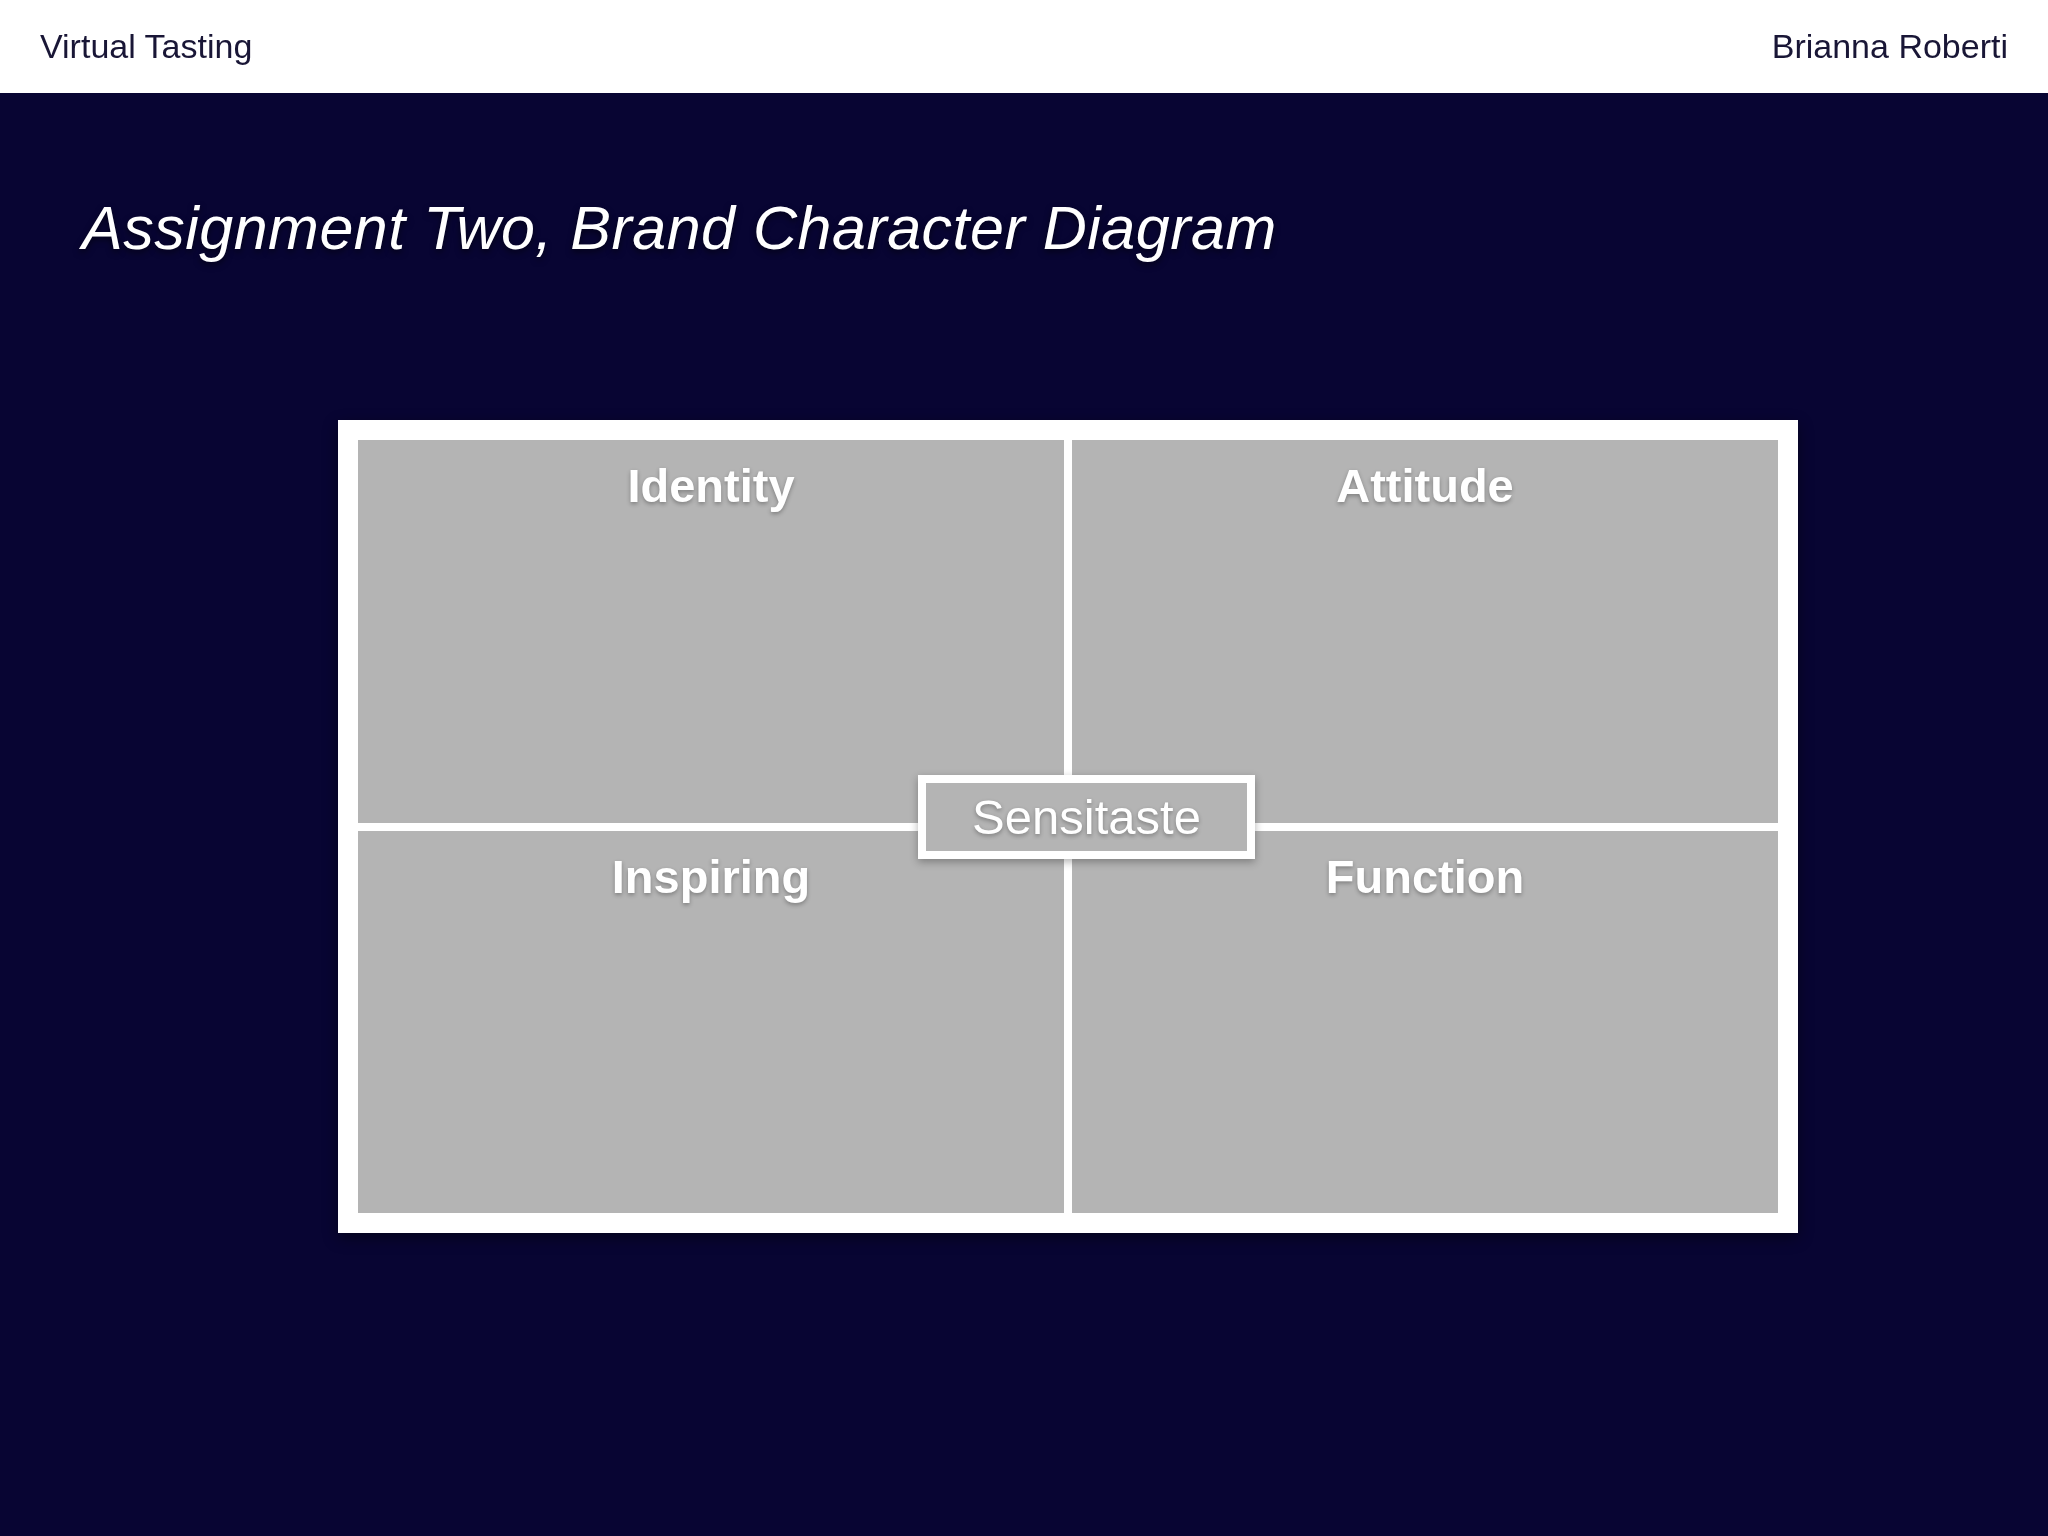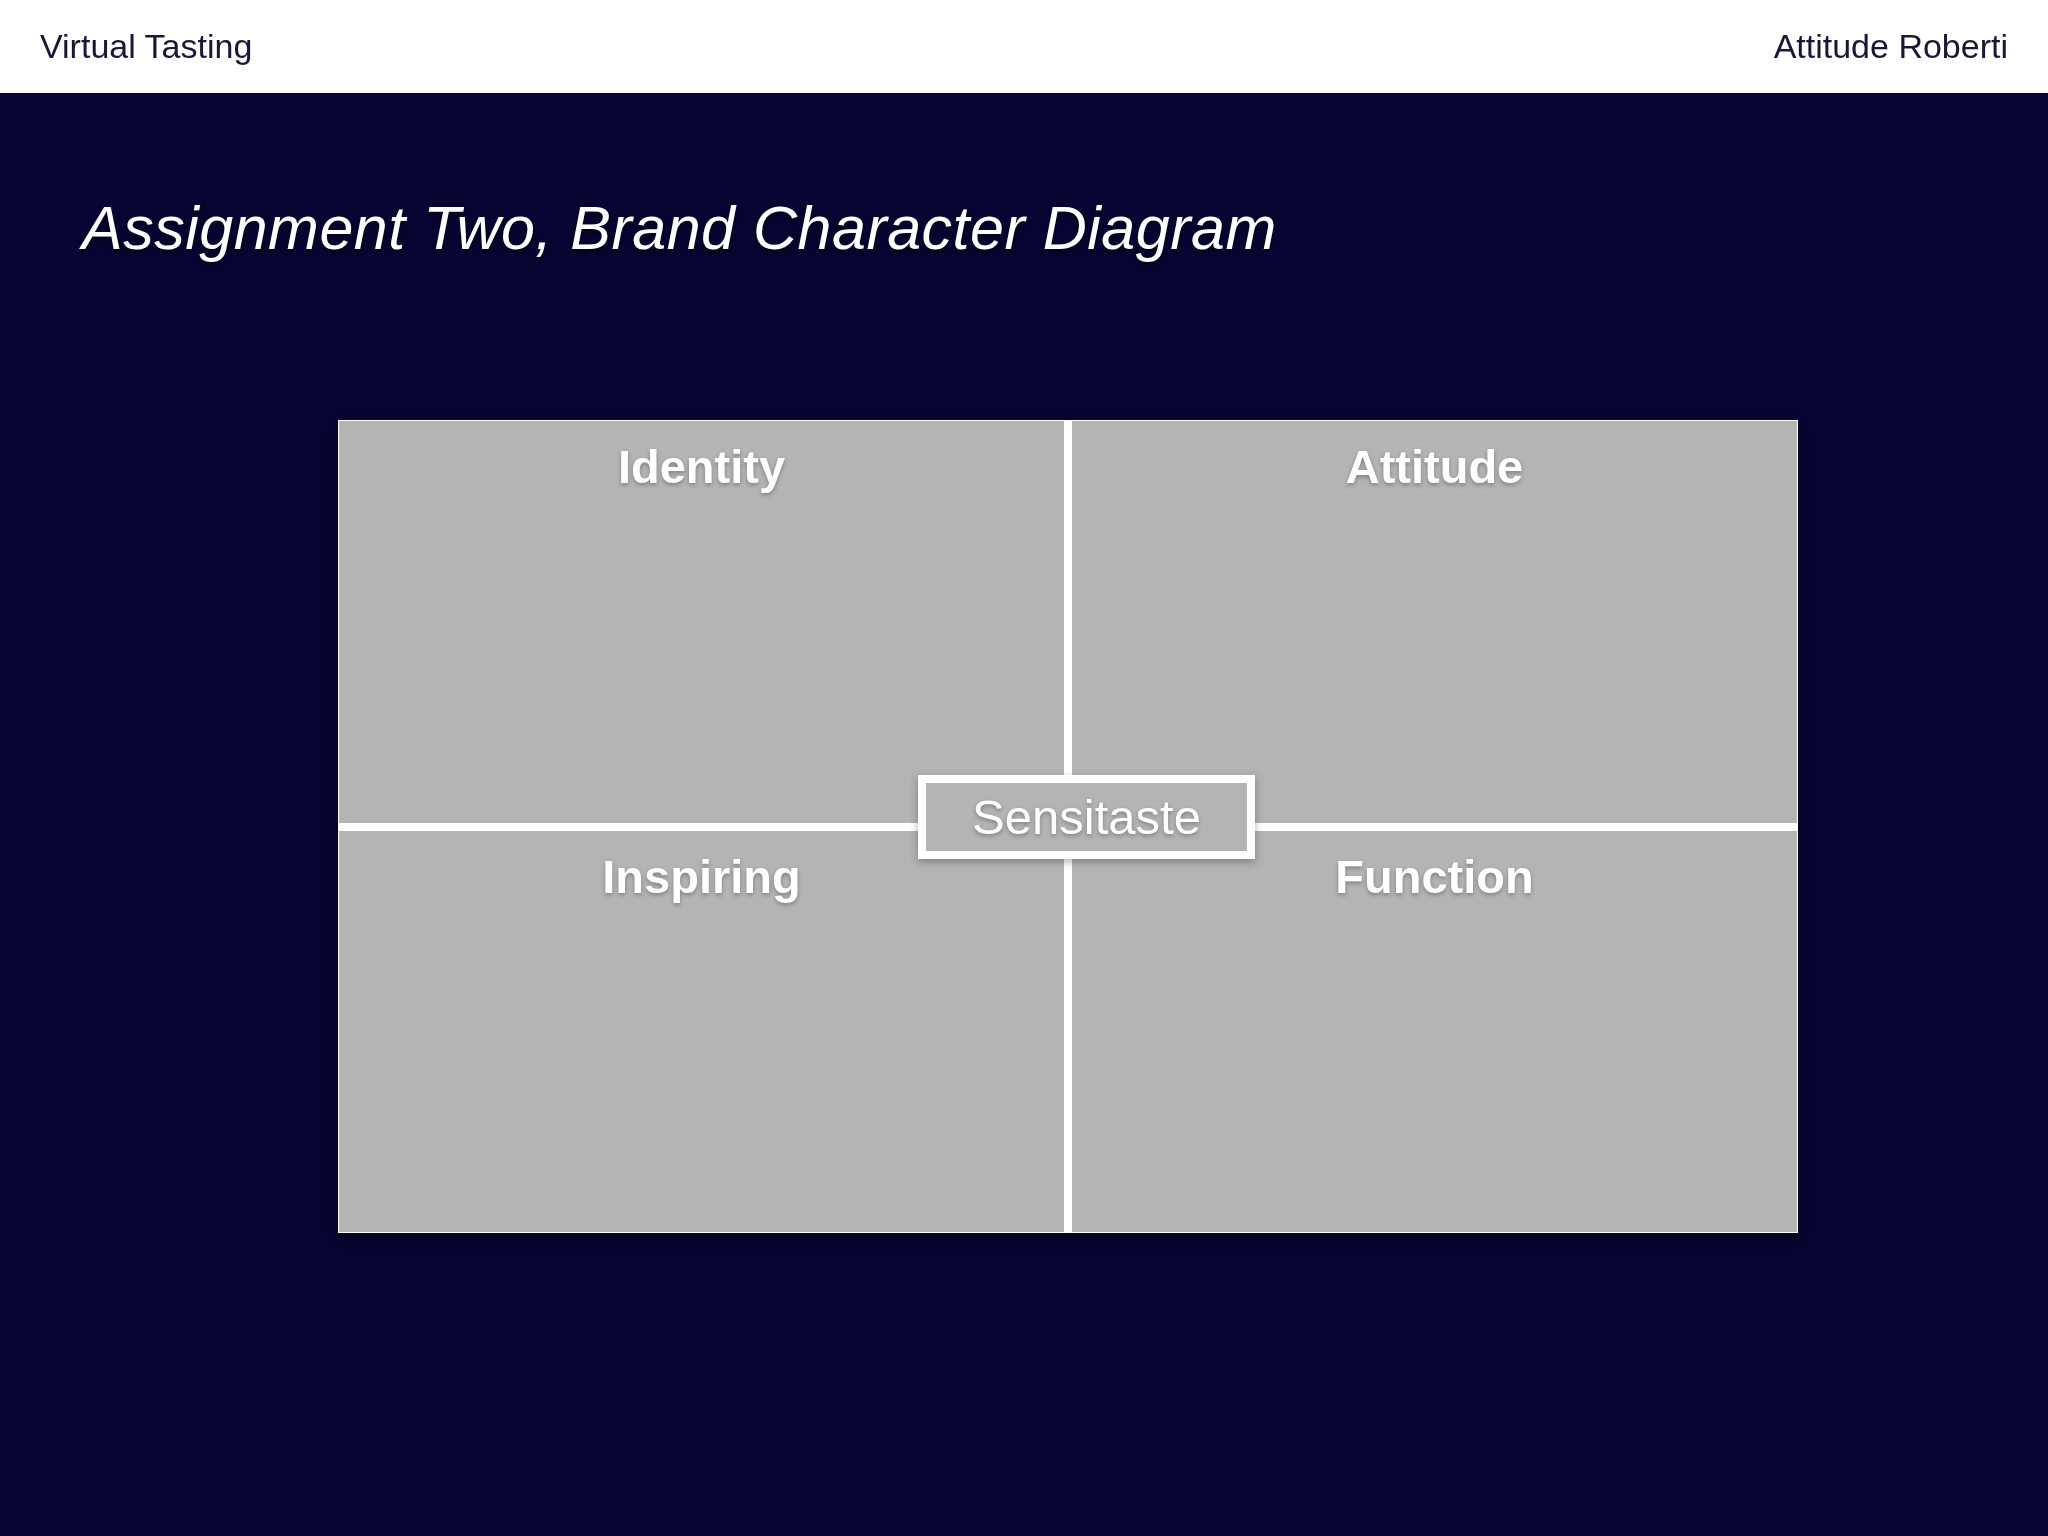--- a/index.html
+++ b/index.html
@@ -54,21 +54,21 @@
 
   
   .diagram {
     position: absolute;
     left: 338px;
     top: 327px;           
     width: 1460px;
     height: 813px;
     box-sizing: border-box;
     background: #ffffff;  
-    padding: 1px;
+    padding: 20px;
     display: grid;
     grid-template-columns: 1fr 1fr;
     grid-template-rows: 1fr 1fr;
     gap: 8px;
     box-shadow: 0 5px 14px rgba(0,0,0,0.45);
   }
 
   .quadrant {
     background: #b4b4b4;
     display: flex;
@@ -116,21 +116,21 @@
     font-size: 49px;
     color: #ffffff;
     text-shadow: 0 2px 4px rgba(0,0,0,0.3);
   }
 </style>
 </head>
 <body>
 
 <div class="topbar">
   <span>Virtual Tasting</span>
-  <span>Attitude Roberti</span>
+  <span>Brianna Roberti</span>
 </div>
 
 <div class="slide">
 
   <h1 class="title">Assignment Two, Brand Character Diagram</h1>
 
   <div class="diagram">
 
     <div class="quadrant">
       <div class="q-title">Identity</div>

